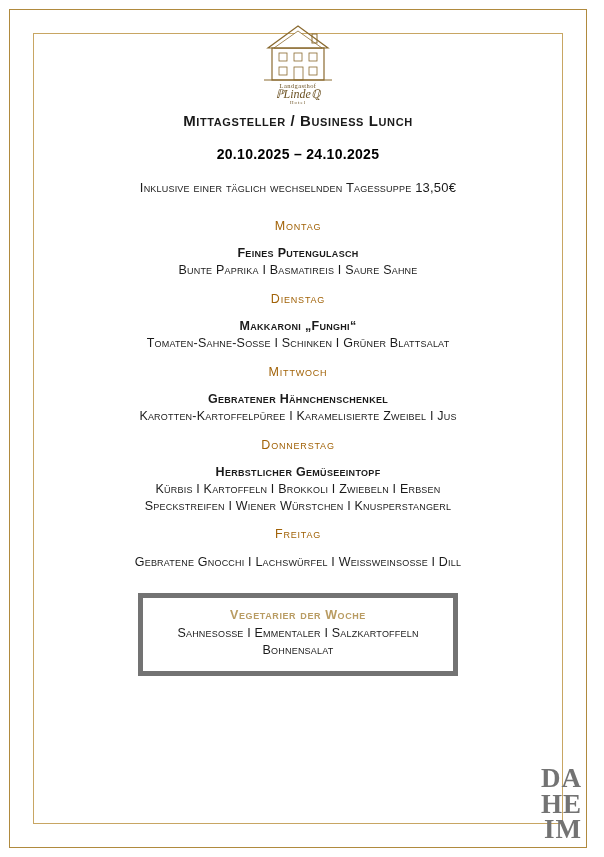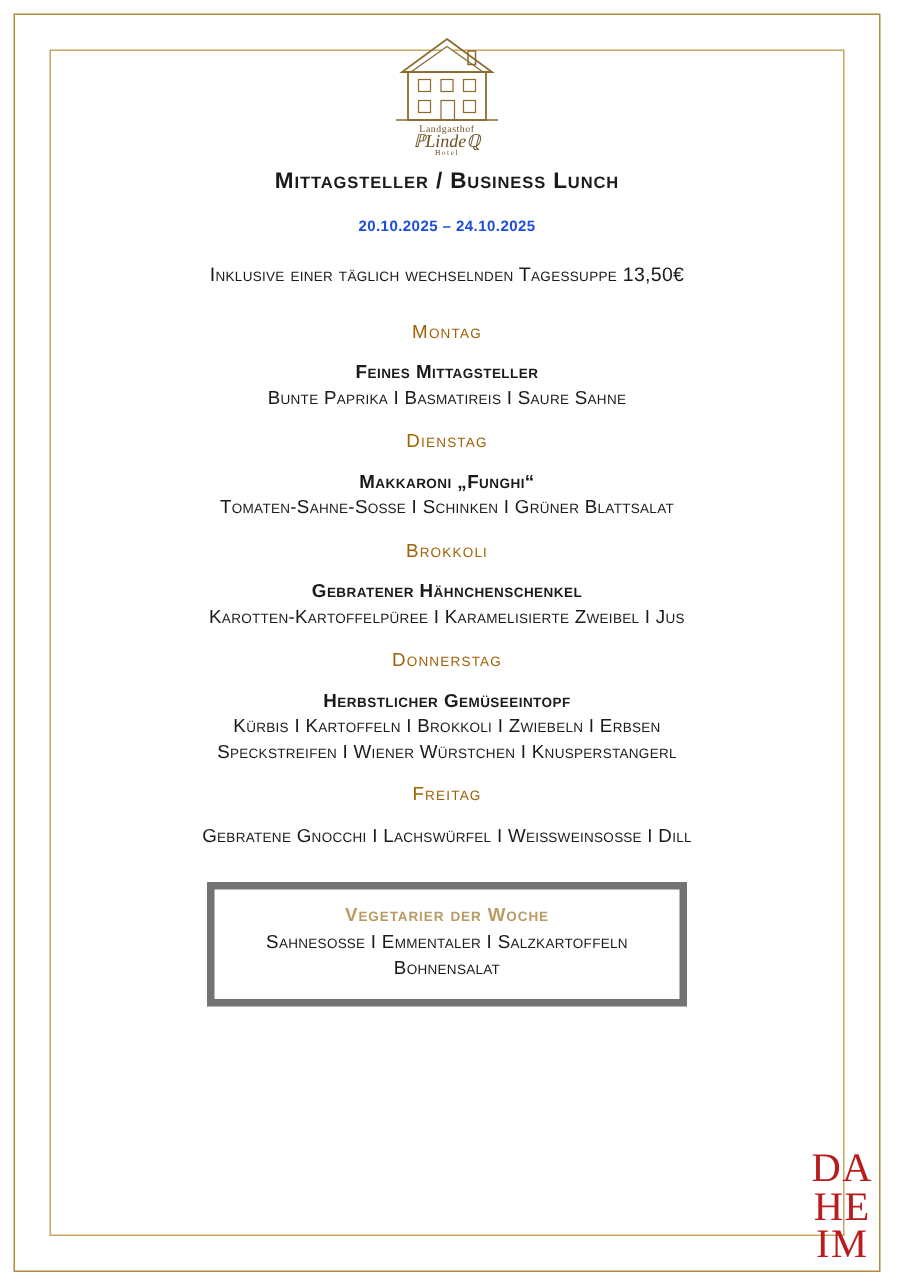--- a/index.html
+++ b/index.html
@@ -42,23 +42,23 @@
   .title {
     font-size: 15px;
     letter-spacing: 0.6px;
     font-weight: bold;
     color: #1a1a1a;
     font-variant: small-caps;
     text-transform: none;
     margin-top: 8px;
   }
   .dates {
-    font-size: 10px;
-    font-weight: bold;
-    color: #1d4ed8;
+    font-size: 14px;
+    font-weight: bold;
+    color: #000000;
     margin-top: 17px;
     letter-spacing: 0.3px;
   }
   .subtitle {
     font-size: 13px;
     color: #1a1a1a;
     margin-top: 18px;
     font-variant: small-caps;
     letter-spacing: 0.2px;
   }
@@ -117,24 +117,24 @@
     color: #1a1a1a;
     font-variant: small-caps;
     letter-spacing: 0.2px;
     line-height: 1.35;
   }
   
   .daheim {
     position: absolute;
     right: 14px;
     bottom: 14px;
-    text-align: center;
-    color: #b91c1c;
+    text-align: right;
+    color: #737373;
     font-size: 27px;
-    font-weight: normal;
+    font-weight: bold;
     line-height: 0.95;
     letter-spacing: 1px;
     font-family: "Liberation Serif", serif;
   }
   .daheim span { display: block; }
 </style>
 </head>
 <body>
 
 <div class="page">
@@ -169,32 +169,32 @@
     </div>
 
     <div class="title">Mittagsteller / Business Lunch</div>
     <div class="dates">20.10.2025 – 24.10.2025</div>
     <div class="subtitle">Inklusive einer täglich wechselnden Tagessuppe 13,50€</div>
 
     <div class="days">
 
       <div class="day-block spacer-top">
         <div class="day-name">Montag</div>
-        <div class="dish-name">Feines Mittagsteller</div>
+        <div class="dish-name">Feines Putengulasch</div>
         <div class="dish-sides">Bunte Paprika I Basmatireis I Saure Sahne</div>
       </div>
 
       <div class="day-block">
         <div class="day-name">Dienstag</div>
         <div class="dish-name">Makkaroni „Funghi“</div>
         <div class="dish-sides">Tomaten-Sahne-Soße I Schinken I Grüner Blattsalat</div>
       </div>
 
       <div class="day-block">
-        <div class="day-name">Brokkoli</div>
+        <div class="day-name">Mittwoch</div>
         <div class="dish-name">Gebratener Hähnchenschenkel</div>
         <div class="dish-sides">Karotten-Kartoffelpüree I Karamelisierte Zweibel I Jus</div>
       </div>
 
       <div class="day-block">
         <div class="day-name">Donnerstag</div>
         <div class="dish-name">Herbstlicher Gemüseeintopf</div>
         <div class="dish-sides">Kürbis I Kartoffeln I Brokkoli I Zwiebeln I Erbsen</div>
         <div class="dish-sides">Speckstreifen I Wiener Würstchen I Knusperstangerl</div>
       </div>

